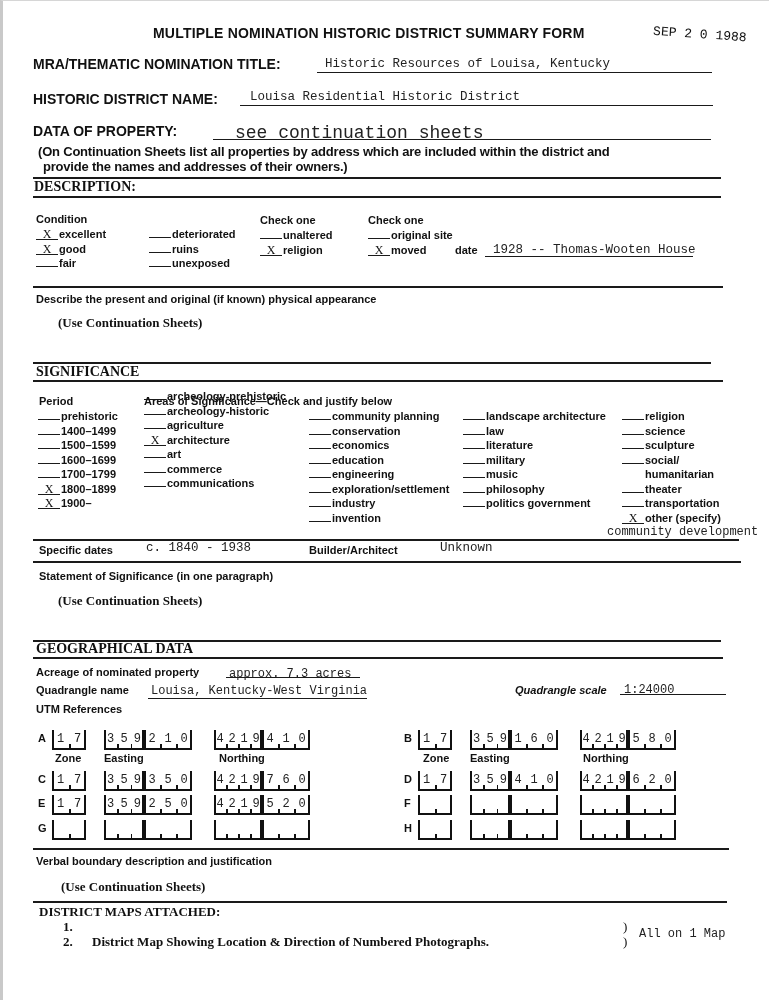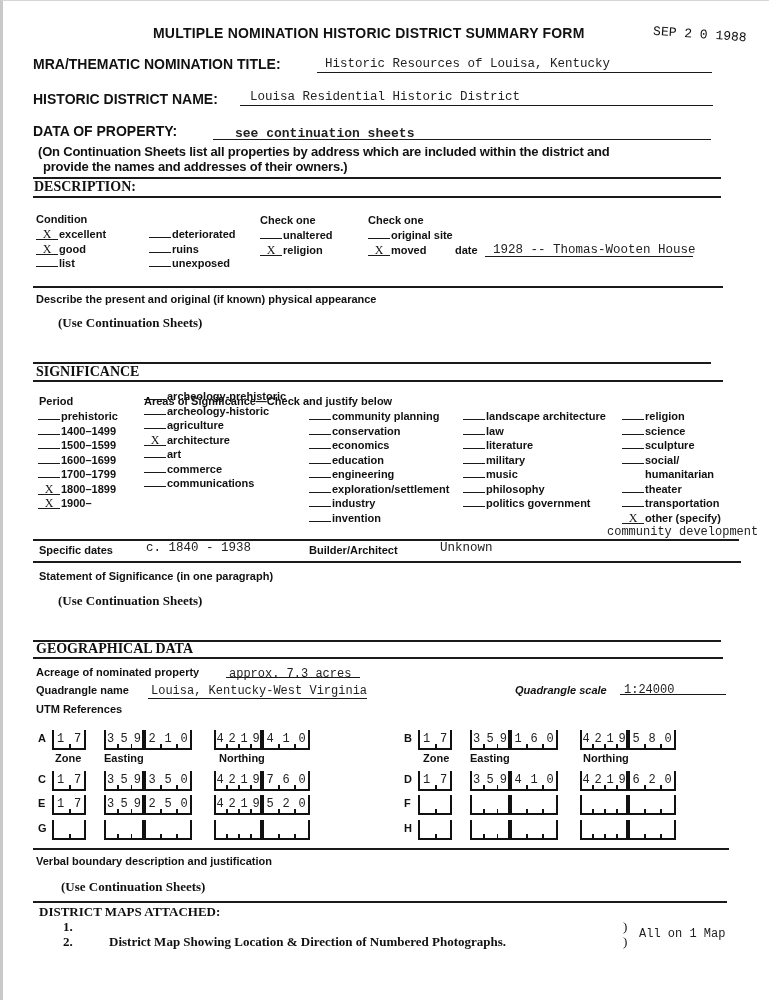--- a/index.html
+++ b/index.html
@@ -36,34 +36,34 @@
     <span class="mono" style="padding-left:8px;">Historic Resources of Louisa, Kentucky</span>
   </div>
 
   <div class="abs heavy" style="left:30px; top:90px; font-size:14px;">HISTORIC DISTRICT NAME:</div>
   <div class="abs ul" style="left:237px; top:85px; width:473px; height:20px;">
     <span class="mono" style="padding-left:10px;">Louisa Residential Historic District</span>
   </div>
 
   <div class="abs heavy" style="left:30px; top:122px; font-size:14px;">DATA OF PROPERTY:</div>
   <div class="abs ul" style="left:210px; top:122px; width:498px; height:17px;">
-    <span class="mono" style="padding-left:22px; font-size:13px;font-weight:bold;">see continuation sheets</span>
+    <span class="mono" style="padding-left:22px; font-size:18px;">see continuation sheets</span>
   </div>
   <div class="abs bold" style="left:35px; top:143px; font-size:13px;">(On Continuation Sheets list all properties by address which are included within the district and</div>
   <div class="abs bold" style="left:40px; top:158px; font-size:13px;">provide the names and addresses of their owners.)</div>
   <div class="hr" style="left:30px; top:176px; width:688px;"></div>
 
   <div class="abs serifb" style="left:31px; top:178px; font-size:14px; font-weight:900;">DESCRIPTION:</div>
   <div class="hr" style="left:30px; top:195px; width:688px;"></div>
 
   <div class="abs heavy" style="left:33px; top:212px; font-size:11px;">Condition</div>
   <div class="abs" style="left:33px; top:226px;">
     <div class="row"><span class="chk">X</span><span>excellent</span></div>
     <div class="row"><span class="chk">X</span><span>good</span></div>
-    <div class="row"><span class="chk"></span><span>list</span></div>
+    <div class="row"><span class="chk"></span><span>fair</span></div>
   </div>
   <div class="abs" style="left:146px; top:226px;">
     <div class="row"><span class="chk"></span><span>deteriorated</span></div>
     <div class="row"><span class="chk"></span><span>ruins</span></div>
     <div class="row"><span class="chk"></span><span>unexposed</span></div>
   </div>
   <div class="abs heavy" style="left:257px; top:213px; font-size:11px;">Check one</div>
   <div class="abs" style="left:257px; top:227px;">
     <div class="row"><span class="chk"></span><span>unaltered</span></div>
     <div class="row"><span class="chk">X</span><span>religion</span></div>
@@ -462,17 +462,17 @@
   <div class="abs heavy" style="left:580px; top:751px; font-size:11px;">Northing</div>
 
   <div class="hr" style="left:30px; top:847px; width:696px;"></div>
   <div class="abs heavy" style="left:33px; top:854px; font-size:11px;">Verbal boundary description and justification</div>
   <div class="abs serifb" style="left:58px; top:878px; font-size:13px;">(Use Continuation Sheets)</div>
 
   <div class="hr" style="left:30px; top:900px; width:694px;"></div>
   <div class="abs serifb" style="left:36px; top:903px; font-size:13px;">DISTRICT MAPS ATTACHED:</div>
   <div class="abs serifb" style="left:60px; top:918px; font-size:13px;">1.</div>
   <div class="abs serifb" style="left:60px; top:933px; font-size:13px;">2.</div>
-  <div class="abs serifb" style="left:106px; top:933px; font-size:13px;">District Map Showing Location &amp; Direction of Numbered Photographs.</div>
+  <div class="abs serifb" style="left:89px; top:933px; font-size:13px;">District Map Showing Location &amp; Direction of Numbered Photographs.</div>
   <div class="abs" style="left:620px; top:918px; font-size:13px; font-family:'Liberation Serif',serif;">)</div>
   <div class="abs" style="left:620px; top:933px; font-size:13px; font-family:'Liberation Serif',serif;">)</div>
   <div class="abs mono" style="left:636px; top:926px; font-size:12px;">All on 1 Map</div>
 </div>
 
 </body></html>

